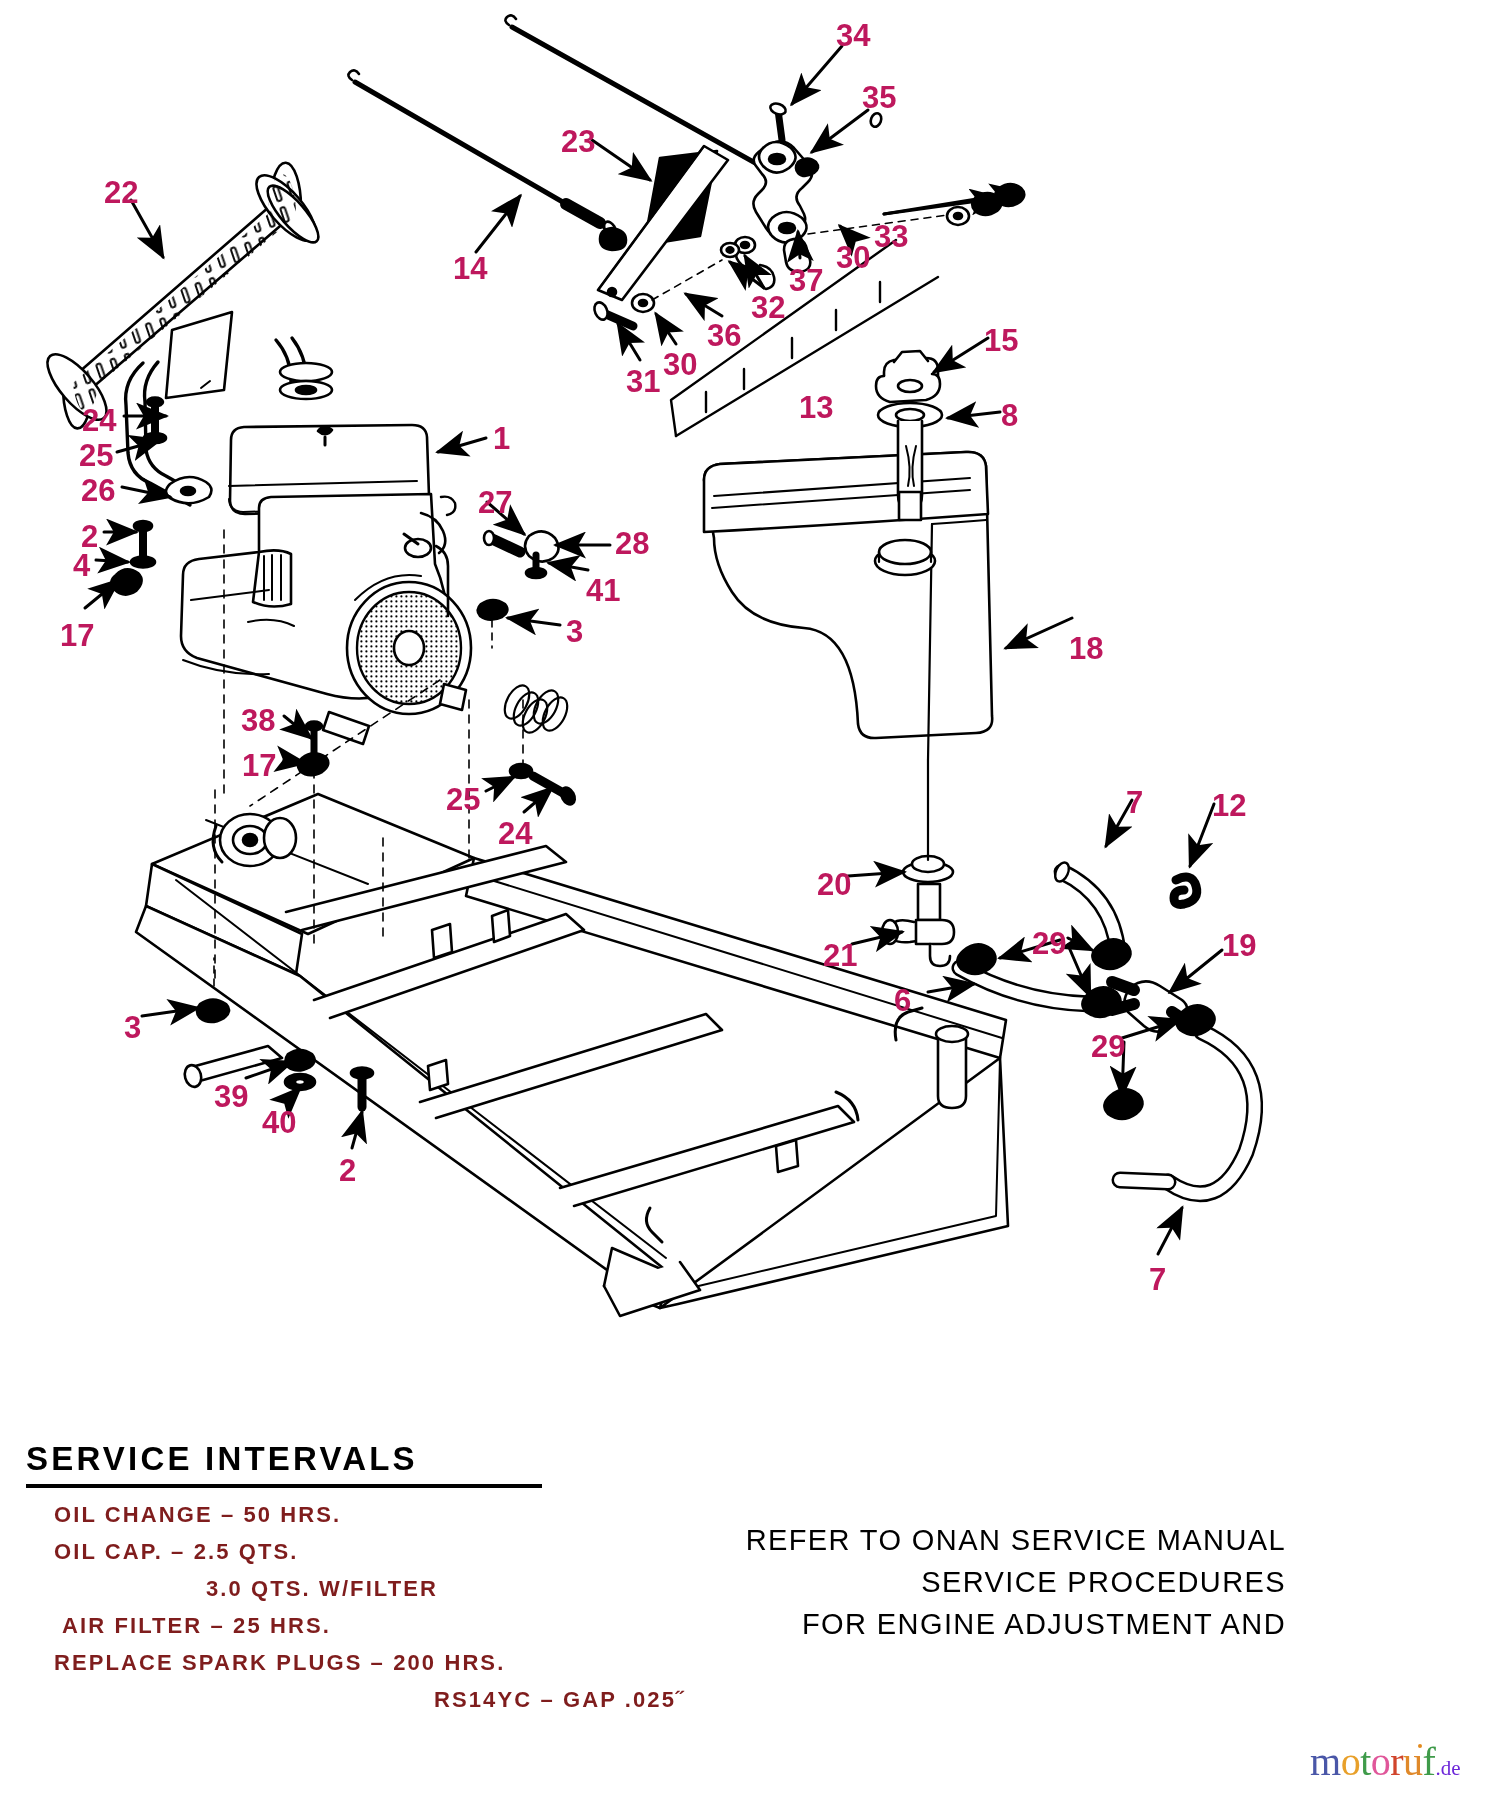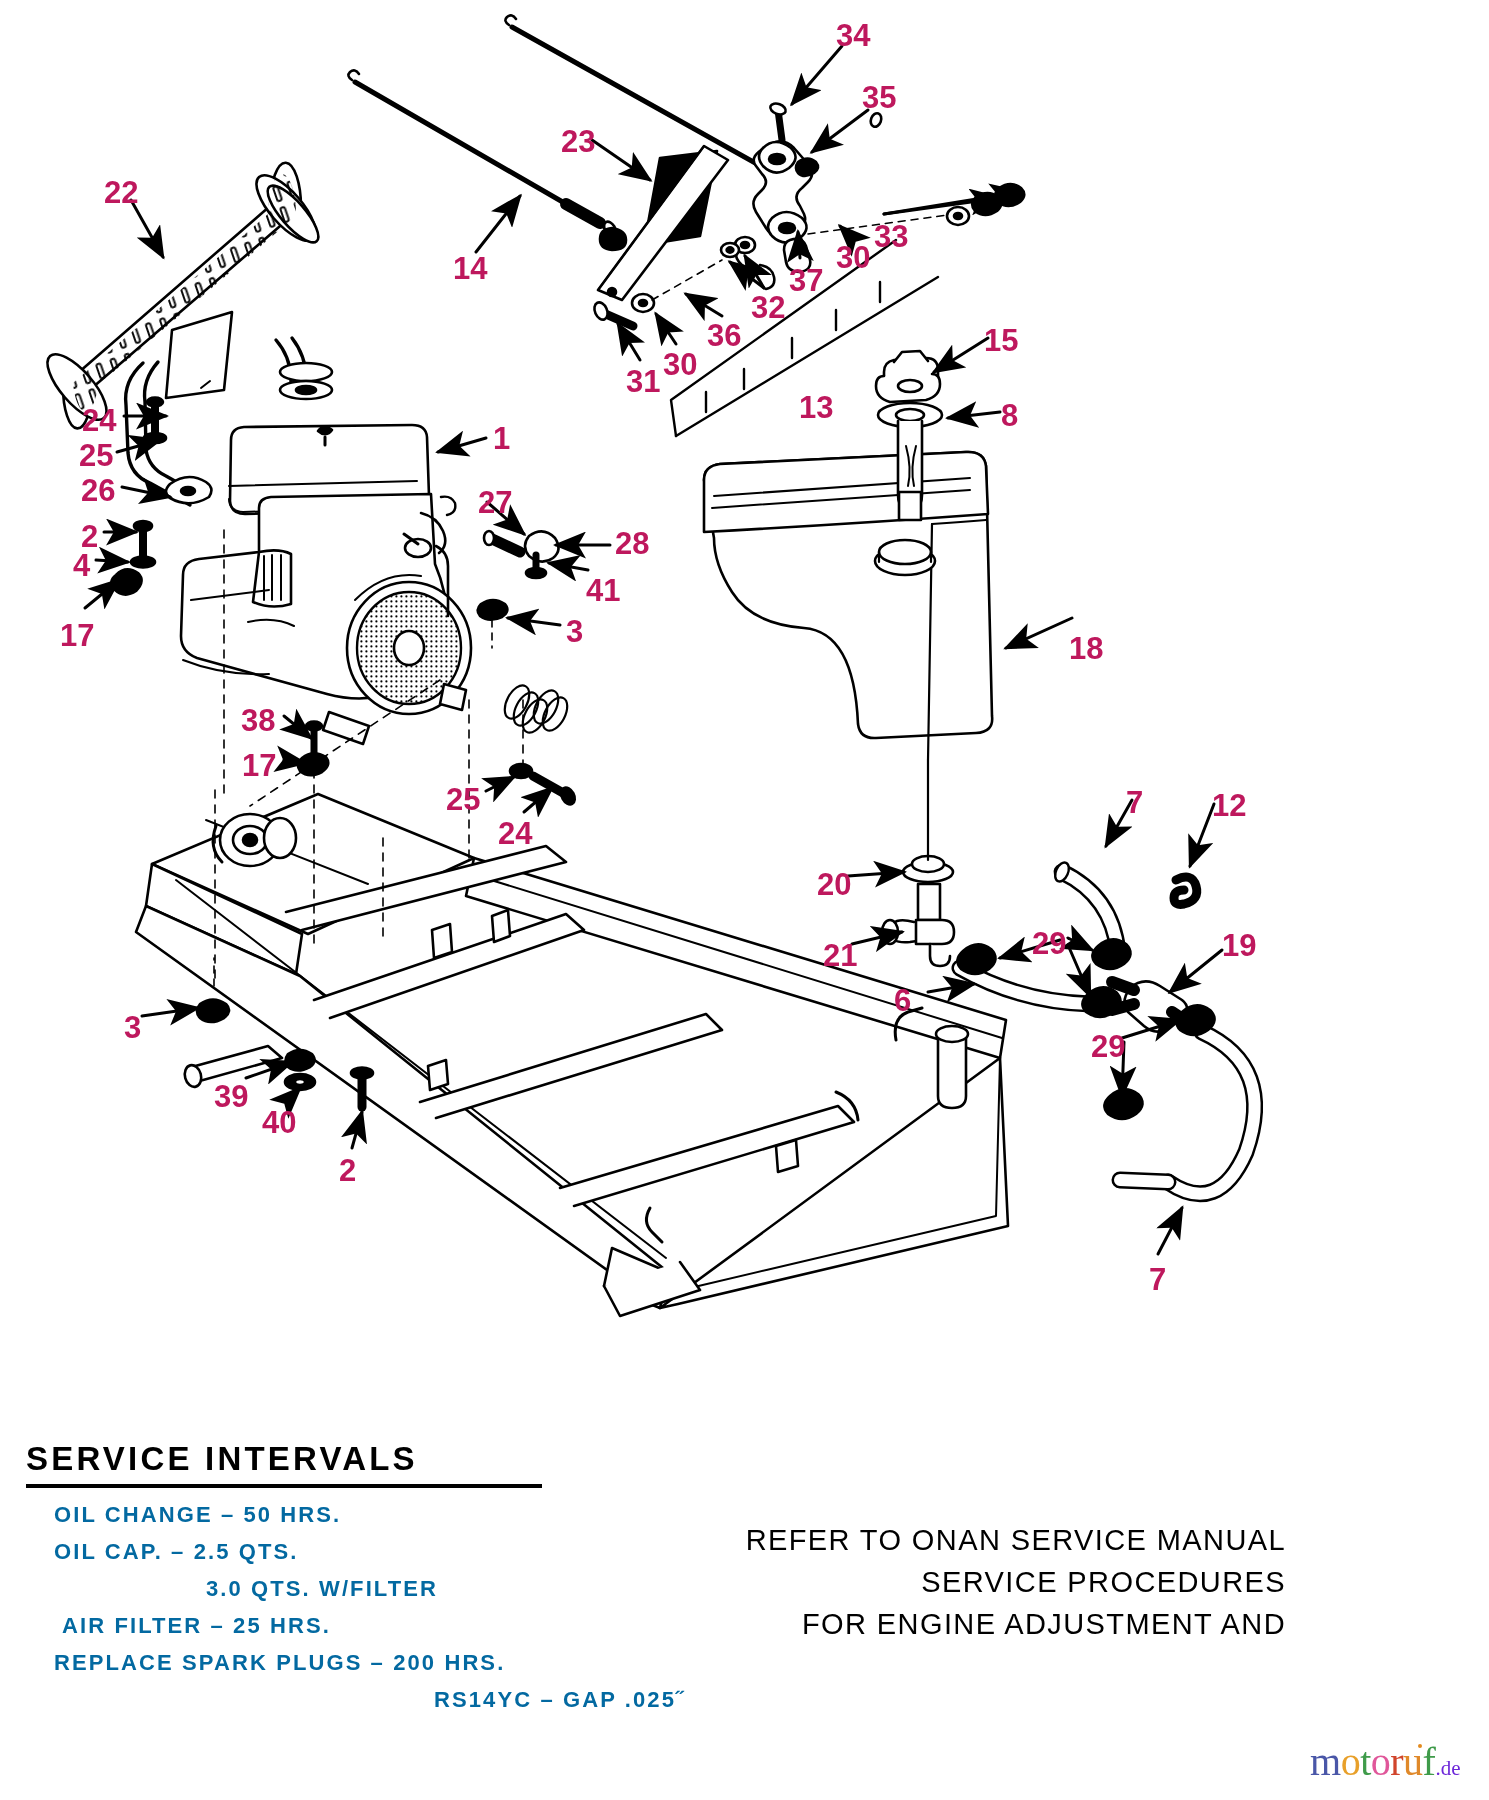--- a/index.html
+++ b/index.html
@@ -50,21 +50,21 @@
   #service-rule{
     height:4px;
     background:#000;
     width:516px;
     margin:0 0 14px 8px;
   }
   .svc-line{
     font-size:22px;
     font-weight:bold;
     letter-spacing:2.1px;
-    color:#0369a1;
+    color:#7f1d1d;
     margin:0 0 11px 0;
     white-space:nowrap;
   }
   .ind-0{padding-left:36px;}
   .ind-1{padding-left:188px;}
   .ind-2{padding-left:234px;}
   .ind-3{padding-left:44px;}
   .ind-4{padding-left:416px;}
 
   #refer-block{

